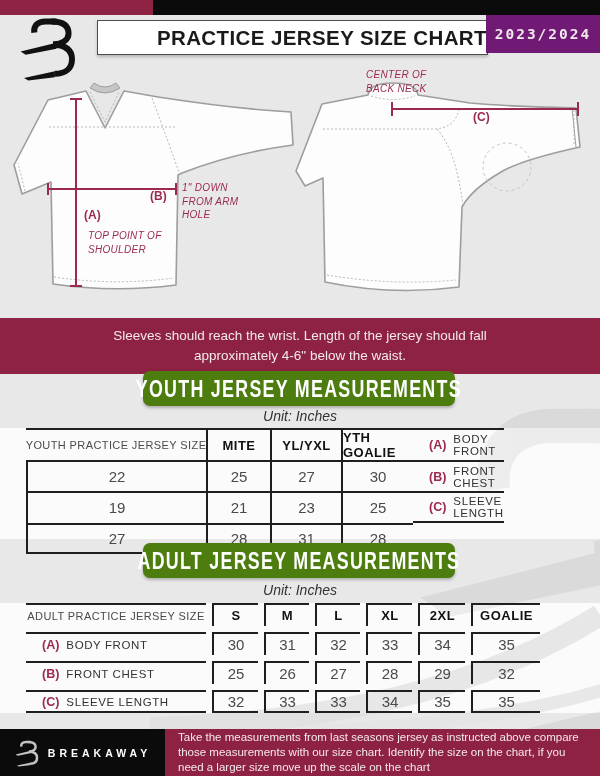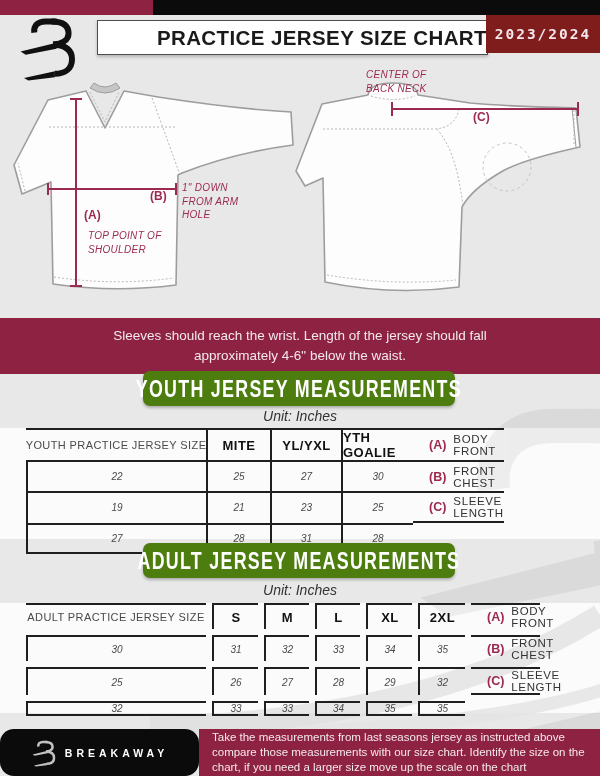--- a/index.html
+++ b/index.html
@@ -8,21 +8,21 @@
 
   
   .topbar{position:absolute;left:0;top:0;width:600px;height:15px;display:flex;z-index:3;}
   .topbar .maroon{width:153px;height:15px;background:#8e2243;}
   .topbar .black{flex:1;height:15px;background:#0b0b0b;}
   .logo-mark{position:absolute;left:16px;top:12px;width:64px;height:72px;z-index:5;}
   .title-box{position:absolute;left:97px;top:20px;width:389px;height:33px;background:#ffffff;
              border:1px solid #4d4d4d;box-shadow:0 2px 3px rgba(0,0,0,.22);display:flex;
              align-items:center;justify-content:flex-end;z-index:4;}
   .title-box span{font-size:20.5px;font-weight:700;color:#1a1a1a;letter-spacing:.4px;white-space:nowrap;}
-  .year-box{position:absolute;left:486px;top:15px;width:114px;height:38px;background:#7f1d1d;
+  .year-box{position:absolute;left:486px;top:15px;width:114px;height:38px;background:#701a75;
             display:flex;align-items:center;justify-content:center;z-index:4;}
   .year-box span{font-family:"DejaVu Sans Mono",monospace;font-size:14.5px;font-weight:700;
                  color:#f3e7ec;letter-spacing:2px;white-space:nowrap;}
 
   
   .bg-art{position:absolute;left:0;top:0;width:600px;height:776px;z-index:1;pointer-events:none;}
 
   
   .diagram-svg{position:absolute;left:0;top:55px;width:600px;height:263px;z-index:2;}
   .jersey{fill:#fdfdfd;stroke:#9d9d9d;stroke-width:1.6;stroke-linejoin:round;}
@@ -51,25 +51,25 @@
   .yt{top:428px;height:126px;grid-template-columns:180px 64px 71px 72px 91px;grid-template-rows:repeat(4,1fr);}
   .at{top:603px;height:110px;grid-template-columns:180px 46px 45px 45px 46px 47px 69px;grid-template-rows:repeat(4,1fr);gap:6px;}
   .c{display:flex;align-items:center;justify-content:center;border-top:2px solid #1f1f1f;}
   .vl{border-left:2px solid #1f1f1f;}
   .bb{border-bottom:2px solid #1f1f1f;}
   .hl{color:#4a4a4a;font-size:11px;letter-spacing:.4px;white-space:nowrap;}
   .ch{font-weight:700;font-size:13px;color:#111;letter-spacing:.5px;}
   .lc{justify-content:flex-start;padding-left:16px;gap:7px;}
   .k{color:#9c2a4e;font-weight:700;font-size:12.5px;}
   .l{color:#333;font-size:11.5px;letter-spacing:.6px;font-weight:500;}
-  .v{font-size:10px;color:#4a4a4a;font-style:italic;}
+  .v{font-size:15px;color:#4a4a4a;}
 
   
   .footer{position:absolute;left:0;top:729px;width:600px;height:47px;display:flex;z-index:4;}
-  .footer-brand{width:199px;background:#0b0b0b;display:flex;align-items:center;justify-content:center;gap:8px;border-radius:14px;}
+  .footer-brand{width:165px;background:#0b0b0b;display:flex;align-items:center;justify-content:center;gap:8px;}
   .footer-brand svg{width:26px;height:30px;}
   .footer-brand span{color:#fff;font-size:10.5px;font-weight:700;letter-spacing:4px;}
   .footer-note{flex:1;background:#8e2243;display:flex;align-items:center;}
   .footer-note div{padding:4px 12px 4px 13px;color:#f5e8ee;font-size:11.5px;line-height:1.3;}
 </style>
 </head>
 <body>
 
 <div class="page">
 
@@ -198,20 +198,21 @@
   <div class="unit" style="top:582px;">Unit: Inches</div>
   <div class="band" style="top:603px;height:110px;"></div>
 
   <div class="size-table at">
     <div class="c hl">ADULT PRACTICE JERSEY SIZE</div>
     <div class="c ch vl">S</div>
     <div class="c ch vl">M</div>
     <div class="c ch vl">L</div>
     <div class="c ch vl">XL</div>
     <div class="c ch vl">2XL</div>
+    <div class="c ch vl">GOALIE</div>
 
     <div class="c lc">
       <span class="k">(A)</span>
       <span class="l">BODY FRONT</span>
     </div>
     <div class="c v vl">30</div>
     <div class="c v vl">31</div>
     <div class="c v vl">32</div>
     <div class="c v vl">33</div>
     <div class="c v vl">34</div>

